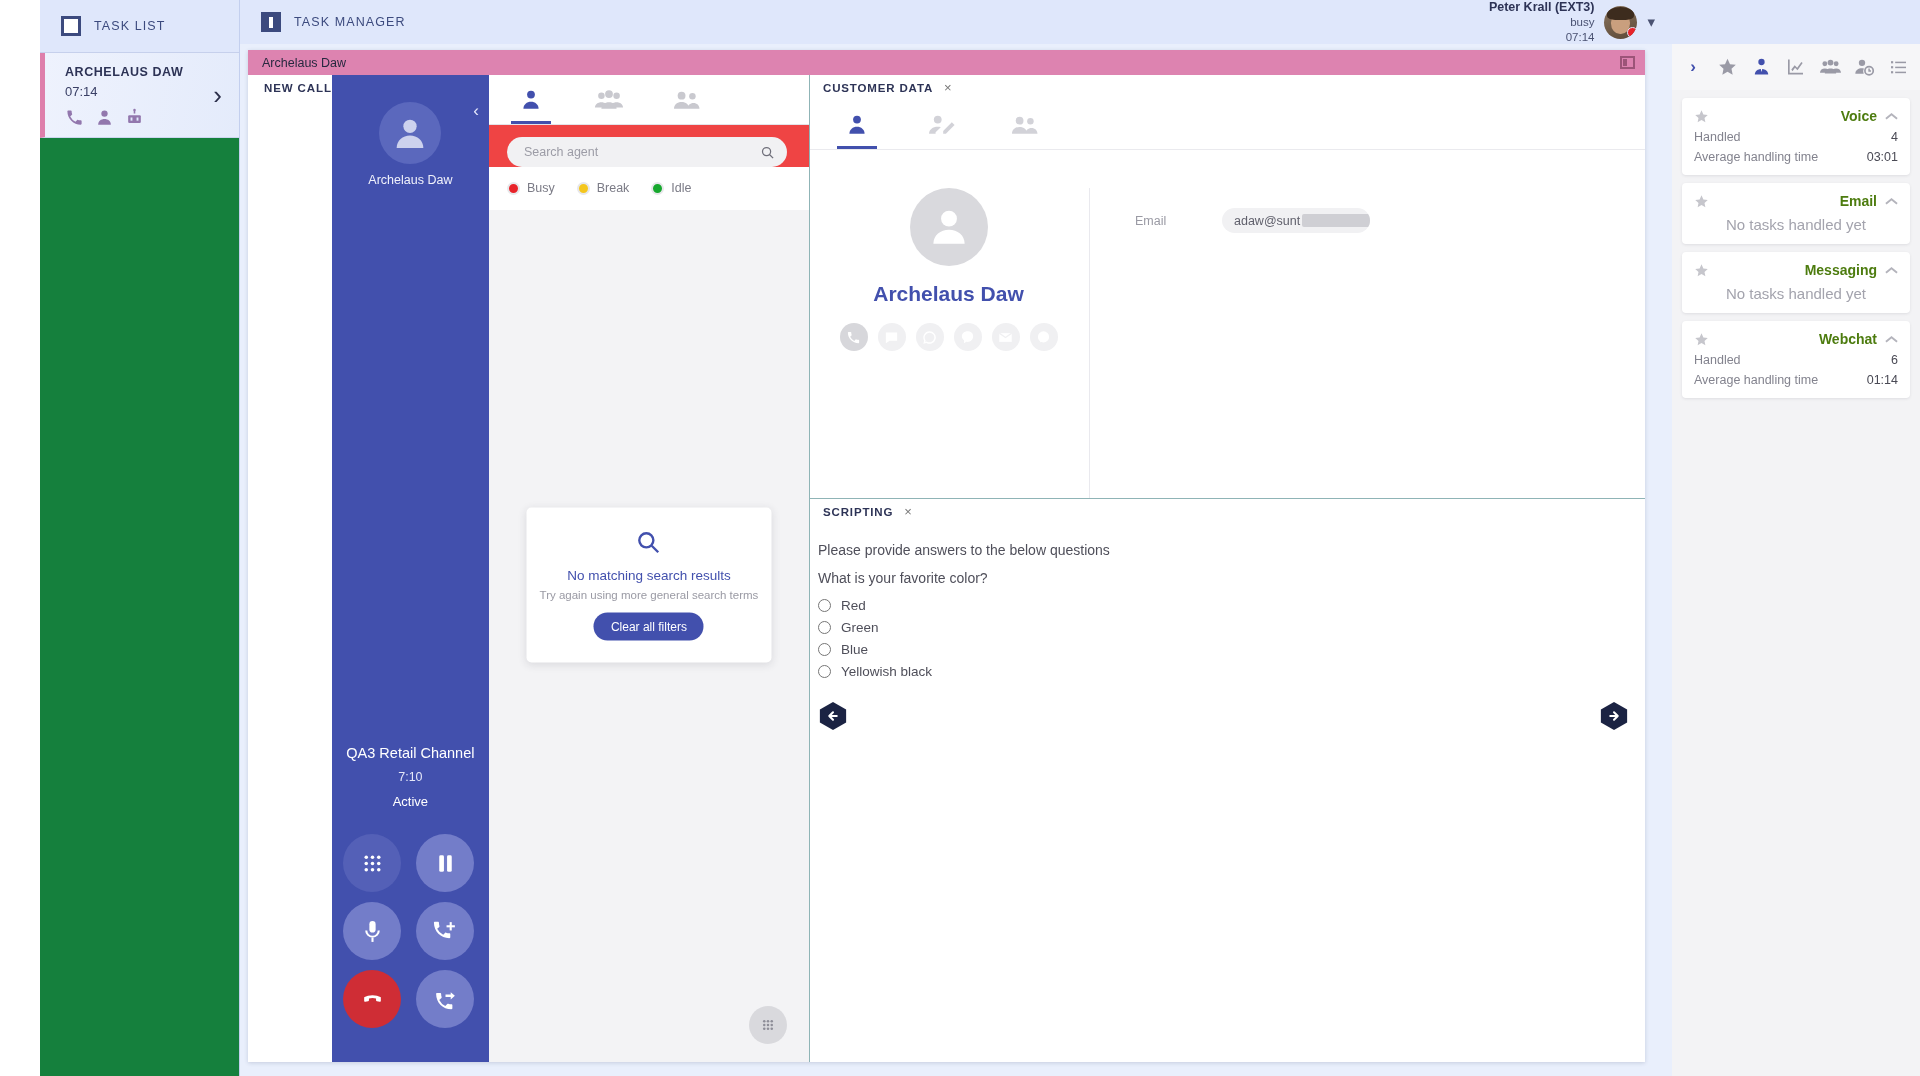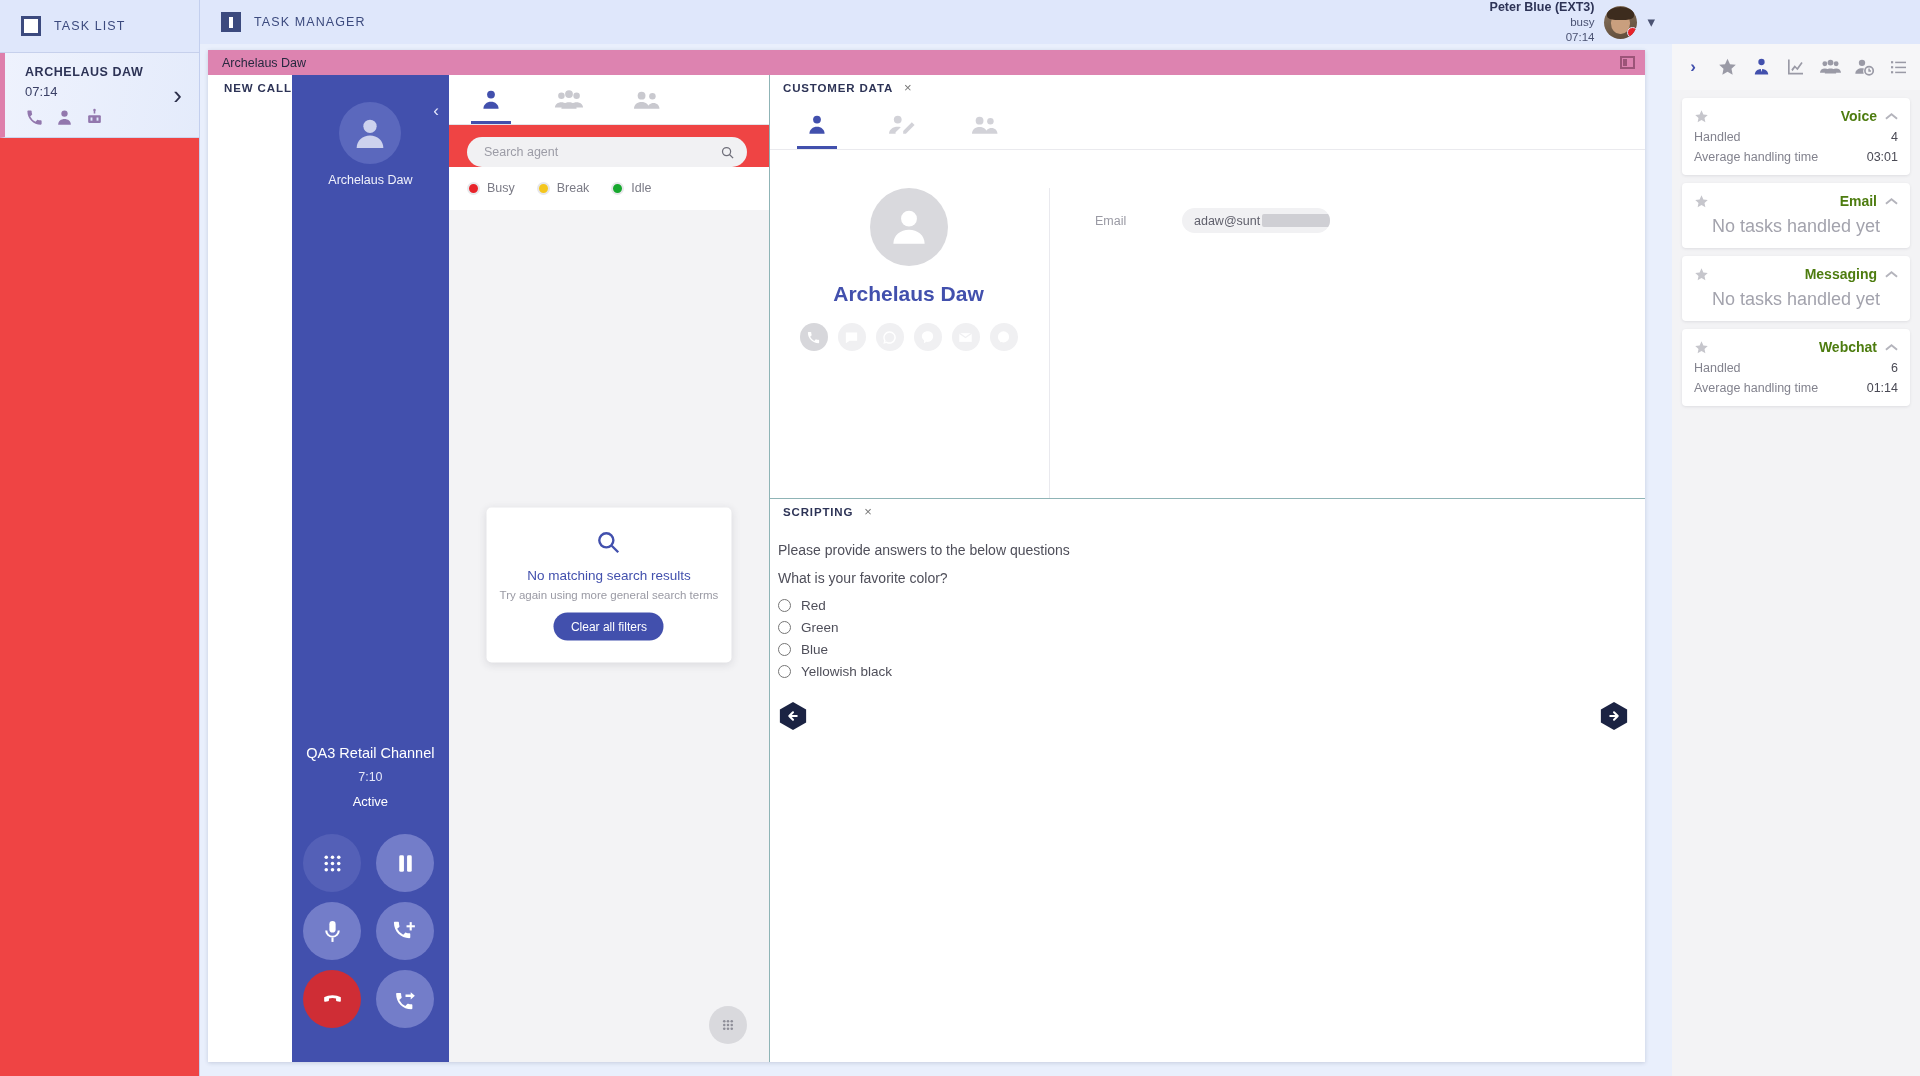--- a/index.html
+++ b/index.html
@@ -4,21 +4,21 @@
 <style>
   * { box-sizing: border-box; margin: 0; padding: 0; }
   html, body {
     width: 1920px; height: 1076px;
     font-family: "Liberation Sans", sans-serif;
     background: #ffffff; overflow: hidden;
   }
   .app { position: relative; width: 1920px; height: 1076px; display: flex; }
 
   
-  .tasklist { width: 200px; height: 100%; background: #ef4444; border-right: 1px solid #c3cfee; flex: 0 0 200px; }
+  .tasklist { width: 200px; height: 100%; background: #15803d; border-right: 1px solid #c3cfee; flex: 0 0 200px; margin-left: 40px; }
   .tl-header { height: 53px; display: flex; align-items: center; gap: 13px; padding-left: 21px;
                border-bottom: 1px solid #c6d0ec; background: #dfe7fb; }
   .tl-header .hicon { width: 20px; height: 20px; border: 3px solid #3c4a7e; background: #ffffff; }
   .tl-header .htxt { font-size: 12.5px; letter-spacing: 1.1px; color: #3c4a7e; font-weight: 400; }
   .tl-card { position: relative; height: 85px; background: linear-gradient(100deg,#eef2fd,#e4ebfb);
              border-left: 5px solid #de7fab; border-bottom: 1px solid #ccd6ef; padding: 12px 0 0 20px; }
   .tl-name { font-size: 12.5px; font-weight: bold; color: #2d3356; letter-spacing: .55px; }
   .tl-time { font-size: 13px; color: #3a4066; margin-top: 5px; }
   .tl-icons { display: flex; gap: 11px; margin-top: 9px; color: #8a6fa8; }
   .tl-icons svg { width: 19px; height: 19px; fill: #9277ad; }
@@ -156,21 +156,21 @@
   .rsb-tab.on svg { fill: #4250ad; }
   .rsb-tab .chev { font-size: 17px; color: #4250ad; font-weight: bold; }
   .rsb-list { padding: 8px 10px 0; display: flex; flex-direction: column; gap: 8px; }
   .statcard { background: #fff; border-radius: 4px; box-shadow: 0 1px 3px rgba(40,40,60,.1); padding: 10px 12px 11px; }
   .sc-head { display: flex; align-items: center; gap: 8px; }
   .sc-star { width: 15px; height: 15px; fill: #c6c6cc; }
   .sc-title { font-size: 14px; font-weight: bold; color: #4d7c0f; flex: 1; text-align: right; }
   .sc-caret { width: 13px; height: 9px; stroke: #b4b4bc; stroke-width: 2; fill: none; cursor: pointer; }
   .sc-row { display: flex; justify-content: space-between; font-size: 12.5px; color: #83838e; margin-top: 6px; }
   .sc-row .v { color: #4a4a55; }
-  .sc-empty { font-size: 18px; color: #a3a3ad; text-align: center; margin-top: 7px; }
+  .sc-empty { font-size: 15px; color: #a3a3ad; text-align: center; margin-top: 7px; }
 
   
   .userbox { position: absolute; right: 17px; top: 0; height: 44px; display: flex; align-items: center; gap: 10px; }
   .ub-txt { text-align: right; line-height: 1.25; }
   .ub-name { font-size: 12.5px; font-weight: bold; color: #2d3356; }
   .ub-sub { font-size: 11.5px; color: #4a5272; }
   .ub-av { position: relative; width: 33px; height: 33px; border-radius: 50%;
            background: linear-gradient(160deg,#8a7560,#5c4836); overflow: hidden; }
   .ub-av .face { position:absolute; left:7px; top:6px; width:19px; height:22px; border-radius:48%;
                  background:#c99f7e; }
@@ -216,21 +216,21 @@
   <div class="maincol">
 
     <div class="top-bar">
       <span class="tm-icon">
           <i></i>
         </span>
       <span class="tm-txt">TASK MANAGER</span>
 
       <div class="userbox">
         <div class="ub-txt">
-          <div class="ub-name">Peter Blue (EXT3)</div>
+          <div class="ub-name">Peter Krall (EXT3)</div>
           <div class="ub-sub">busy</div>
           <div class="ub-sub">07:14</div>
         </div>
         <div class="ub-av">
           <span class="face"></span>
             <span class="hair"></span>
           <span class="ub-dot"></span>
         </div>
         <span class="ub-chev">▾</span>
       </div>

